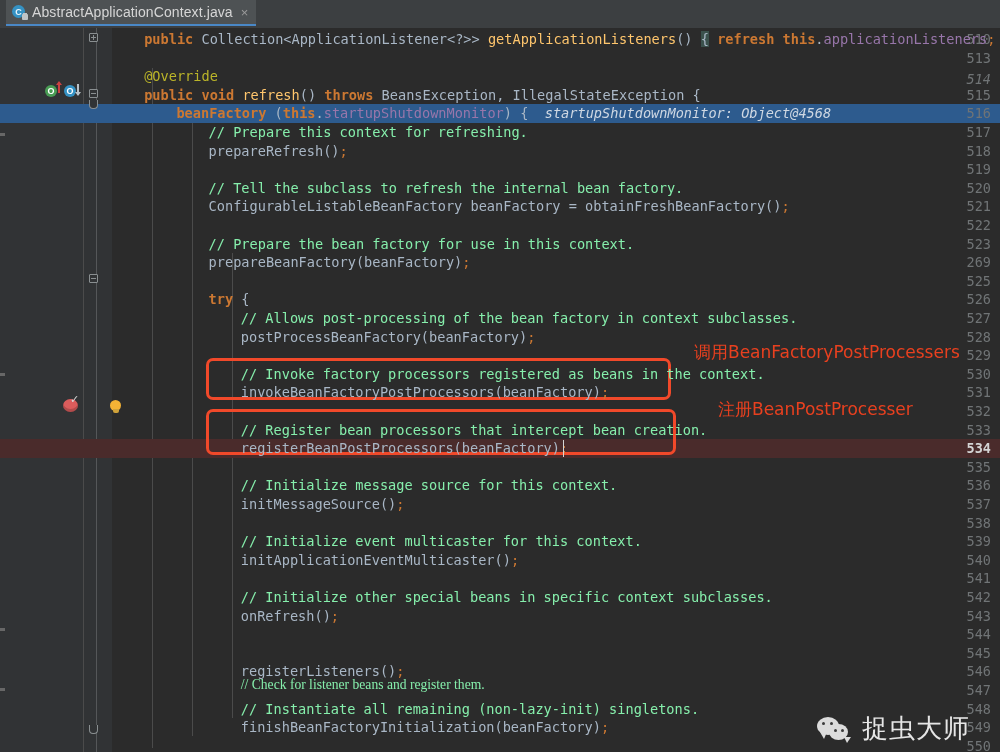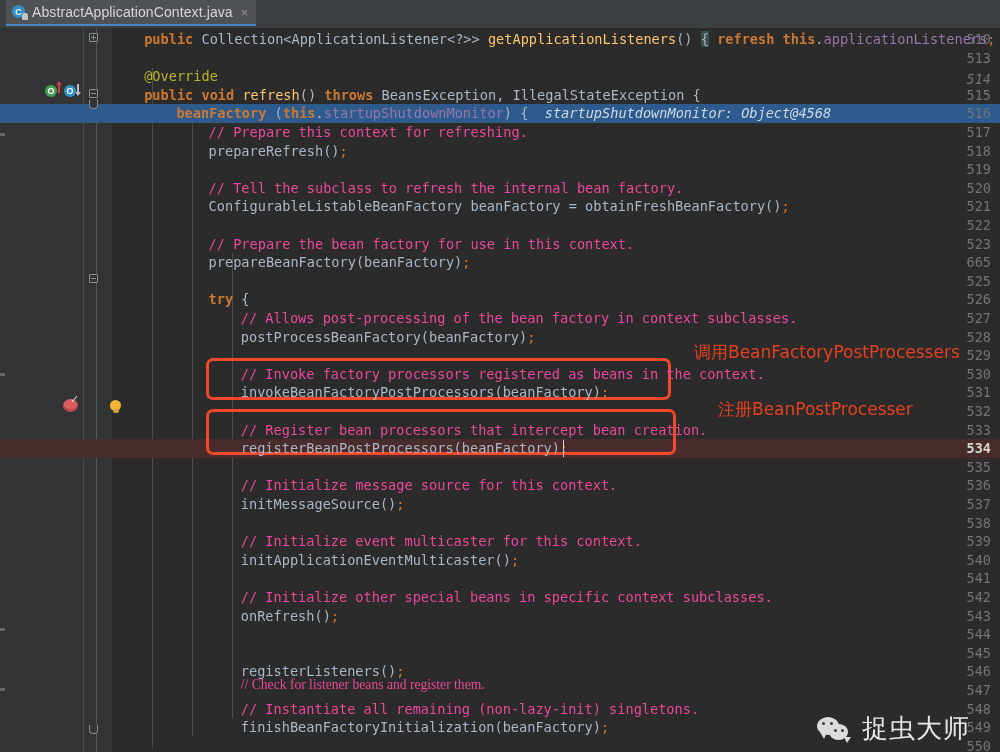--- a/index.html
+++ b/index.html
@@ -71,21 +71,21 @@
     font-family:"DejaVu Sans Mono","Liberation Mono",monospace;
     color:#a9b7c6;letter-spacing:0px;
   }
   .rowbg{position:absolute;left:0;width:1000px;height:18.6px;}
   .rowbg.sel{background:#2d5b8e;}
   .rowbg.bp{background:#4a2b2b;}
 
   
   .kw{color:#cc7832;font-weight:bold;}
   .an{color:#bbb529;}
-  .cm{color:#ec4899;}
+  .cm{color:#86efac;}
   .fld{color:#9876aa;}
   .pn{color:#ffc66d;}
   .sc{color:#cc7832;}
   .inlay-sel{color:#cfd8e3;font-style:italic;}
   .brace-hl{background:#3b514d;}
 
   
   .gico{position:absolute;font-family:"Liberation Sans",sans-serif;}
   .ico-impl{
     width:12px;height:12px;border-radius:50%;background:#499c54;color:#fff;
@@ -196,21 +196,21 @@
         <div class="ln" style="top: 132.2px;">519</div>
         <div class="src" style="top: 132.2px; padding-left: 0px;"></div>
         <div class="ln" style="top: 150.8px;">520</div>
         <div class="src" style="top: 150.8px; padding-left: 96.6px;"><span class="cm">// Tell the subclass to refresh the internal bean factory.</span></div>
         <div class="ln" style="top: 169.4px;">521</div>
         <div class="src" style="top: 169.4px; padding-left: 96.6px;">ConfigurableListableBeanFactory beanFactory = obtainFreshBeanFactory()<span class="sc">;</span></div>
         <div class="ln" style="top: 188px;">522</div>
         <div class="src" style="top: 188px; padding-left: 0px;"></div>
         <div class="ln" style="top: 206.6px;">523</div>
         <div class="src" style="top: 206.6px; padding-left: 96.6px;"><span class="cm">// Prepare the bean factory for use in this context.</span></div>
-        <div class="ln" style="top: 225.2px;">665</div>
+        <div class="ln" style="top: 225.2px;">269</div>
         <div class="src" style="top: 225.2px; padding-left: 96.6px;">prepareBeanFactory(beanFactory)<span class="sc">;</span></div>
         <div class="ln" style="top: 243.8px;">525</div>
         <div class="src" style="top: 243.8px; padding-left: 0px;"></div>
         <div class="ln" style="top: 262.4px;">526</div>
         <div class="src" style="top: 262.4px; padding-left: 96.6px;"><span class="kw">try</span> {</div>
         <div class="ln" style="top: 281px;">527</div>
         <div class="src" style="top: 281px; padding-left: 128.8px;"><span class="cm">// Allows post-processing of the bean factory in context subclasses.</span></div>
         <div class="ln" style="top: 299.6px;">528</div>
         <div class="src" style="top: 299.6px; padding-left: 128.8px;">postProcessBeanFactory(beanFactory)<span class="sc">;</span></div>
         <div class="ln" style="top: 318.2px;">529</div>

